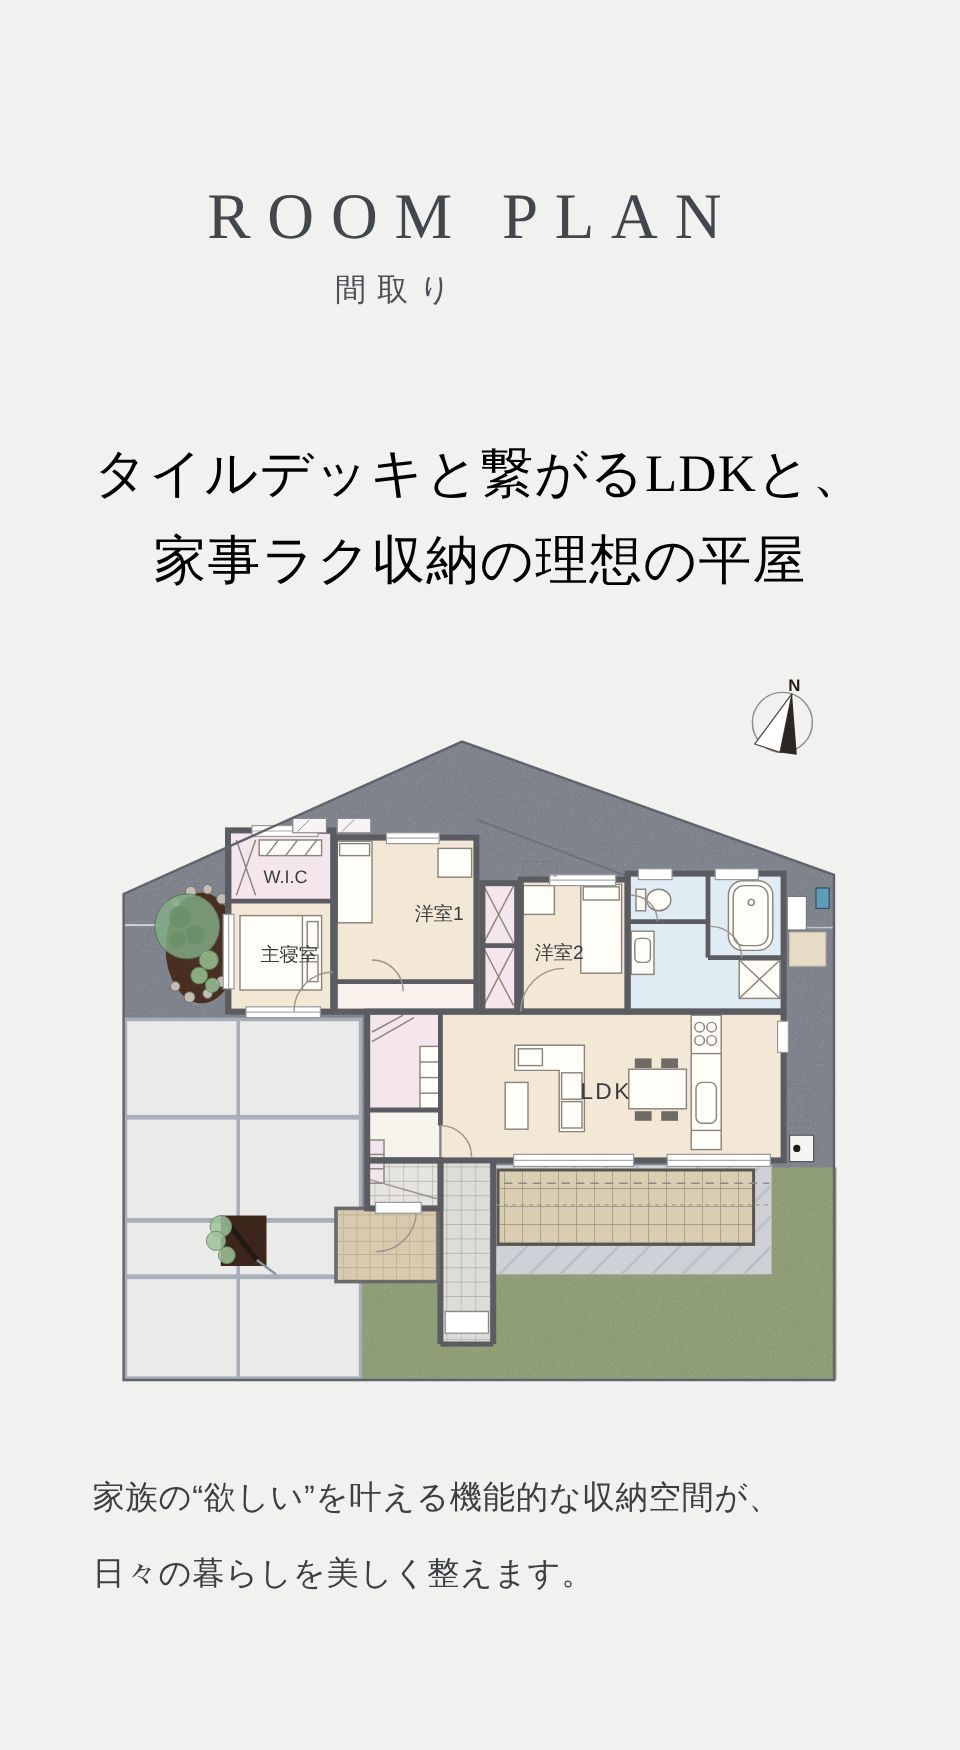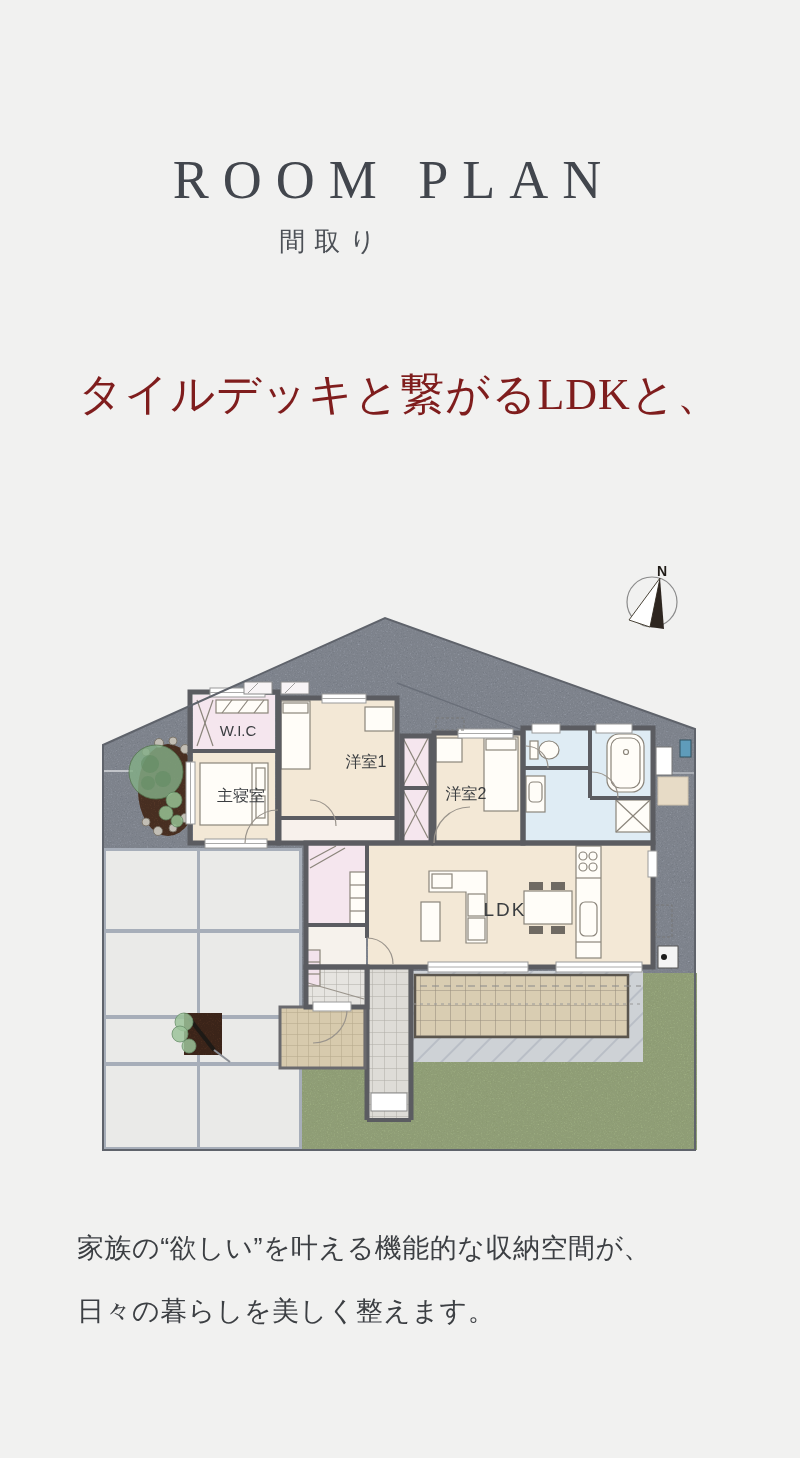--- a/index.html
+++ b/index.html
@@ -14,39 +14,40 @@
     font-size:54px;letter-spacing:14px;color:#42464d;line-height:60px;
   }
   .page-subtitle{
     position:absolute;top:226px;left:0;width:664px;text-align:center;
     font-family:"Liberation Serif", serif;
     font-size:26px;letter-spacing:9px;color:#4c5056;line-height:32px;
   }
   .headline{
     position:absolute;top:358px;left:0;width:800px;text-align:center;
     font-family:"Liberation Serif", serif;
-    font-size:44px;line-height:73px;letter-spacing:1px;color:#7f1d1d;
+    font-size:44px;line-height:73px;letter-spacing:1px;color:#000000;
   }
   .floorplan{
     position:absolute;top:540px;left:95px;width:615px;height:625px;
   }
   .description{
     position:absolute;top:1217px;left:77px;
     font-size:27px;line-height:63px;letter-spacing:0.5px;color:#3c3f43;
   }
   svg text{font-family:"Liberation Sans", sans-serif;}
 </style>
 </head>
 <body style="background: rgb(241, 241, 240);">
 
 <div class="page-title">ROOM PLAN</div>
 <div class="page-subtitle">間取り</div>
 
 <div class="headline">
   <div>タイルデッキと繋がるLDKと、</div>
+  <div>家事ラク収納の理想の平屋</div>
 </div>
 
 <svg class="floorplan" viewBox="95 540 615 625" xmlns="http://www.w3.org/2000/svg">
   <defs>
     <filter id="grainDark" x="-5%" y="-5%" width="110%" height="110%">
       <feTurbulence type="fractalNoise" baseFrequency="0.7" numOctaves="2" seed="7" result="t"></feTurbulence>
       <feColorMatrix in="t" type="matrix" values="0 0 0 0 0  0 0 0 0 0  0 0 0 0 0  0.7 0.7 0.7 0 0" result="a"></feColorMatrix>
       <feComposite in="a" in2="SourceAlpha" operator="in"></feComposite>
     </filter>
     <filter id="grainLight" x="-5%" y="-5%" width="110%" height="110%">

